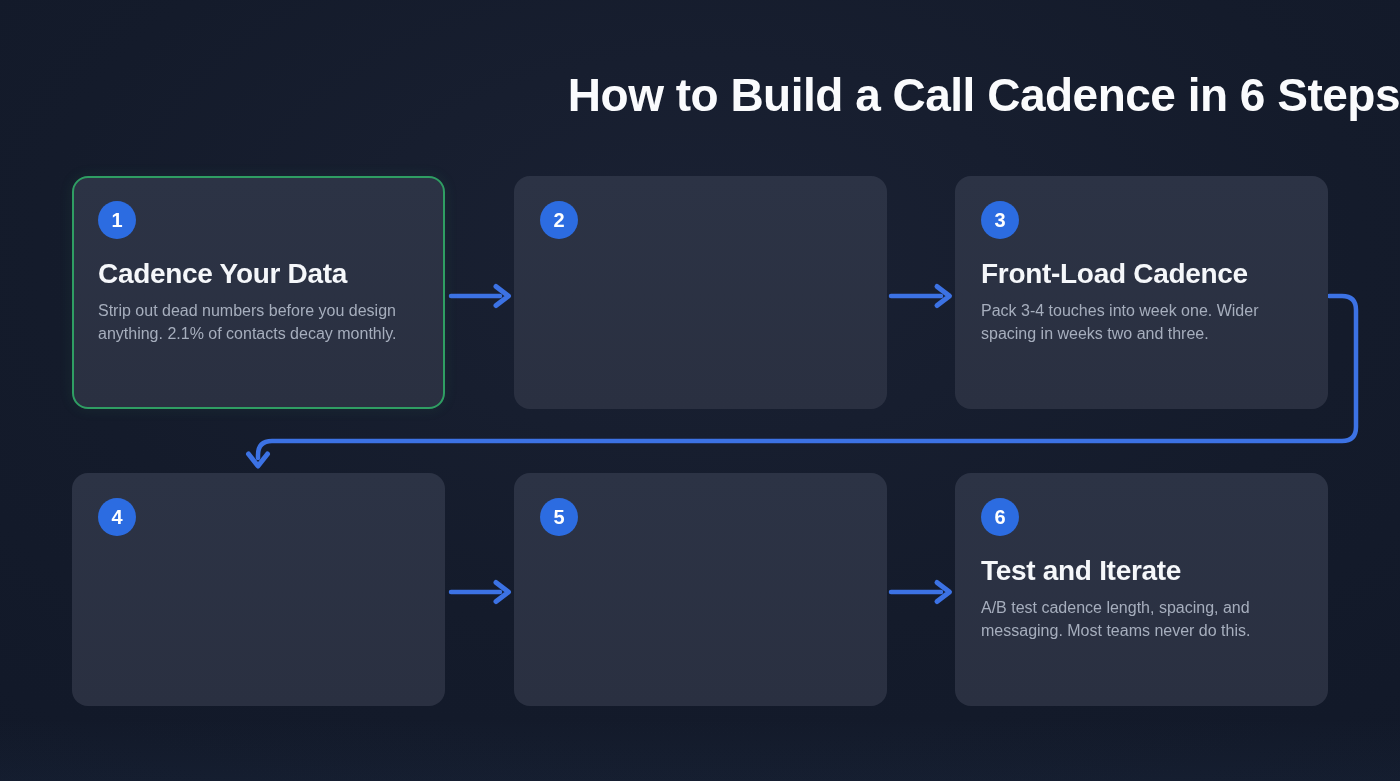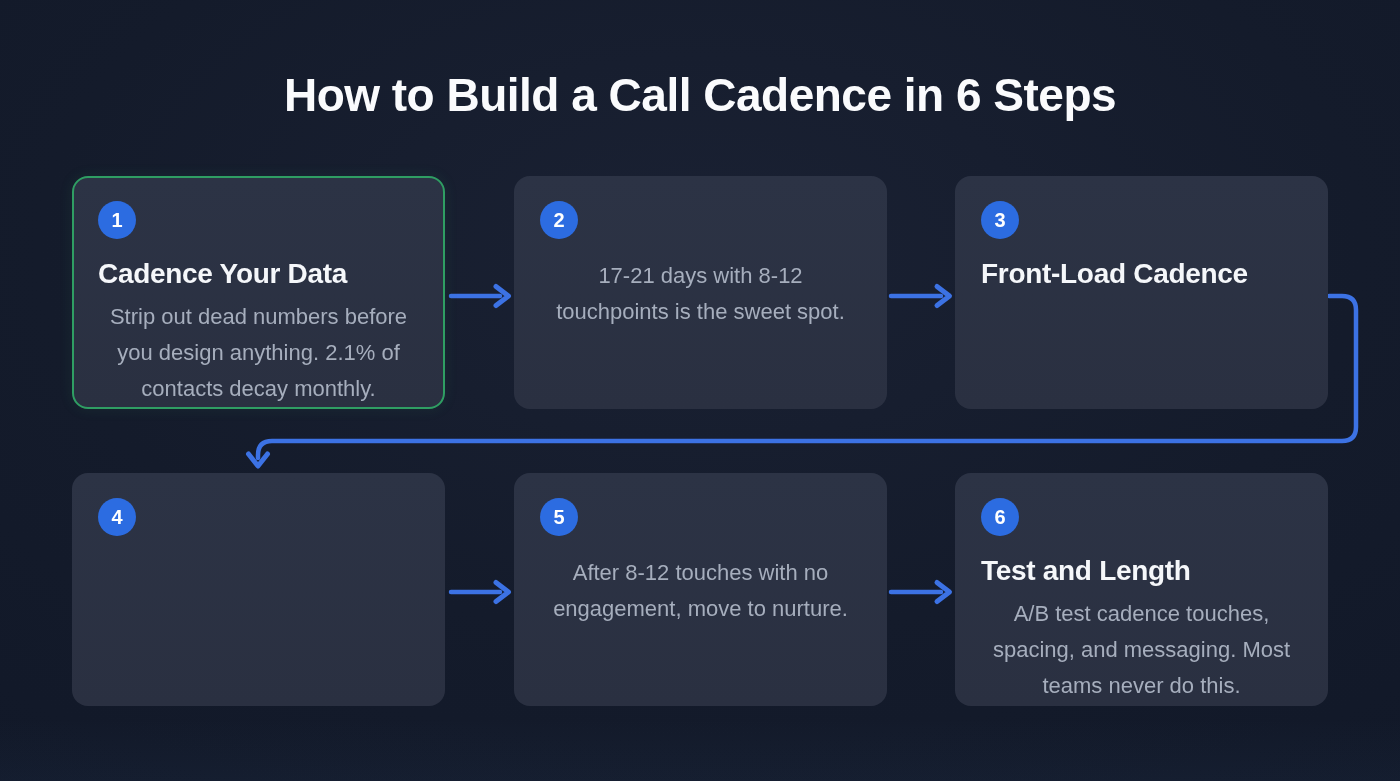--- a/index.html
+++ b/index.html
@@ -19,21 +19,21 @@
     font-family:"Liberation Sans","DejaVu Sans",sans-serif;
     background:
       linear-gradient(180deg, rgba(255,255,255,0) 92%, rgba(70,110,160,0.06) 100%),
       radial-gradient(ellipse 1200px 700px at 50% 32%, #1a2133 0%, var(--page-bg) 55%, #111828 100%);
     position:relative;
   }
   .stage{position:absolute;inset:0;width:1400px;height:781px;}
 
   .main-title{
     position:absolute;top:68px;left:0;width:1400px;
-    text-align:center;
+    text-align:right;
     font-size:46px;font-weight:bold;letter-spacing:-0.5px;
     color:var(--title-color);
   }
 
   .card{
     position:absolute;width:373px;height:233px;
     background:linear-gradient(180deg,var(--card-bg-top) 0%,var(--card-bg) 100%);
     border-radius:16px;
     padding:25px 26px;
   }
@@ -54,21 +54,21 @@
     color:#fff;font-size:20px;font-weight:bold;
     display:flex;align-items:center;justify-content:center;
     margin-bottom:19px;
   }
   .card-title{
     font-size:28px;font-weight:bold;color:var(--card-title-color);
     letter-spacing:-0.3px;
     margin-bottom:9px;
   }
   .card-desc{
-    font-size:22px;line-height:36px;color:var(--body-color);text-align:center;
+    font-size:16px;line-height:23px;color:var(--body-color);
   }
 
   svg.connectors{position:absolute;inset:0;pointer-events:none;}
   .flow-line{stroke:var(--accent-blue);stroke-width:4.5;fill:none;stroke-linecap:round;stroke-linejoin:round;}
   .flow-head{stroke:var(--accent-blue);stroke-width:5;fill:none;stroke-linecap:round;stroke-linejoin:round;}
 </style>
 </head>
 <body>
 
 <div class="stage">
@@ -104,36 +104,35 @@
   </svg>
 
   <div class="card r1 c1 highlighted">
     <div class="badge">1</div>
     <div class="card-title">Cadence Your Data</div>
     <div class="card-desc">Strip out dead numbers before you design anything. 2.1% of contacts decay monthly.</div>
   </div>
 
   <div class="card r1 c2">
     <div class="badge">2</div>
-    <div class="card-desc">17-21 days with 8-12 touchpoints is the sweet spot.</div>
   </div>
 
   <div class="card r1 c3">
     <div class="badge">3</div>
     <div class="card-title">Front-Load Cadence</div>
+    <div class="card-desc">Pack 3-4 touches into week one. Wider spacing in weeks two and three.</div>
   </div>
 
   <div class="card r2 c1">
     <div class="badge">4</div>
   </div>
 
   <div class="card r2 c2">
     <div class="badge">5</div>
-    <div class="card-desc">After 8-12 touches with no engagement, move to nurture.</div>
   </div>
 
   <div class="card r2 c3">
     <div class="badge">6</div>
-    <div class="card-title">Test and Length</div>
-    <div class="card-desc">A/B test cadence touches, spacing, and messaging. Most teams never do this.</div>
+    <div class="card-title">Test and Iterate</div>
+    <div class="card-desc">A/B test cadence length, spacing, and messaging. Most teams never do this.</div>
   </div>
 
 </div>
 
 </body></html>

